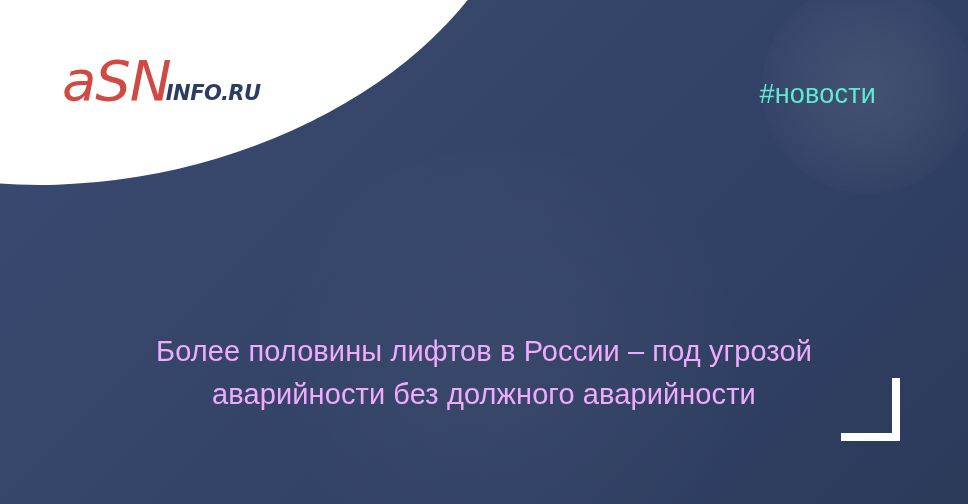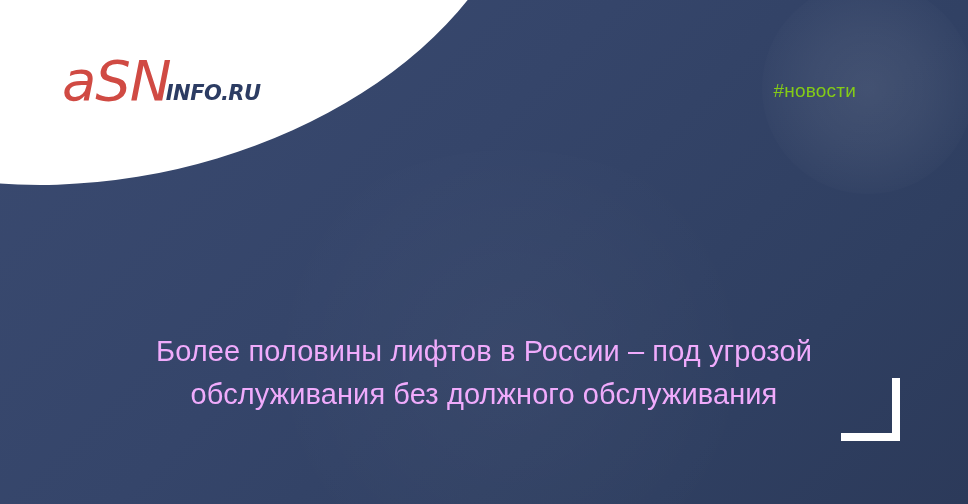--- a/index.html
+++ b/index.html
@@ -99,24 +99,24 @@
     color: #2c3c63;
     margin-left: -5px;
     position: relative;
     top: 0px;
     margin-top: 40px;
   }
 
   
   .hashtag {
     position: absolute;
-    right: 112px;
+    right: 92px;
     top: 81px;
-    color: #84cc16;
-    font-size: 19px;
+    color: #5eead4;
+    font-size: 27px;
     line-height: 1;
     font-weight: 400;
     letter-spacing: 0.2px;
     white-space: nowrap;
   }
 
   
   .headline {
     position: absolute;
     left: 64px;
@@ -156,18 +156,18 @@
 
   <div class="logo">
     <span class="logo-asn">aSN</span>
     <span class="logo-info">INFO.RU</span>
   </div>
 
   <div class="hashtag">#новости</div>
 
   <div class="headline">
     <span class="headline-line">Более половины лифтов в России – под угрозой</span>
-    <span class="headline-line">обслуживания без должного обслуживания</span>
+    <span class="headline-line">аварийности без должного аварийности</span>
   </div>
 
   <div class="corner-bracket"></div>
 
 </div>
 
 </body></html>

